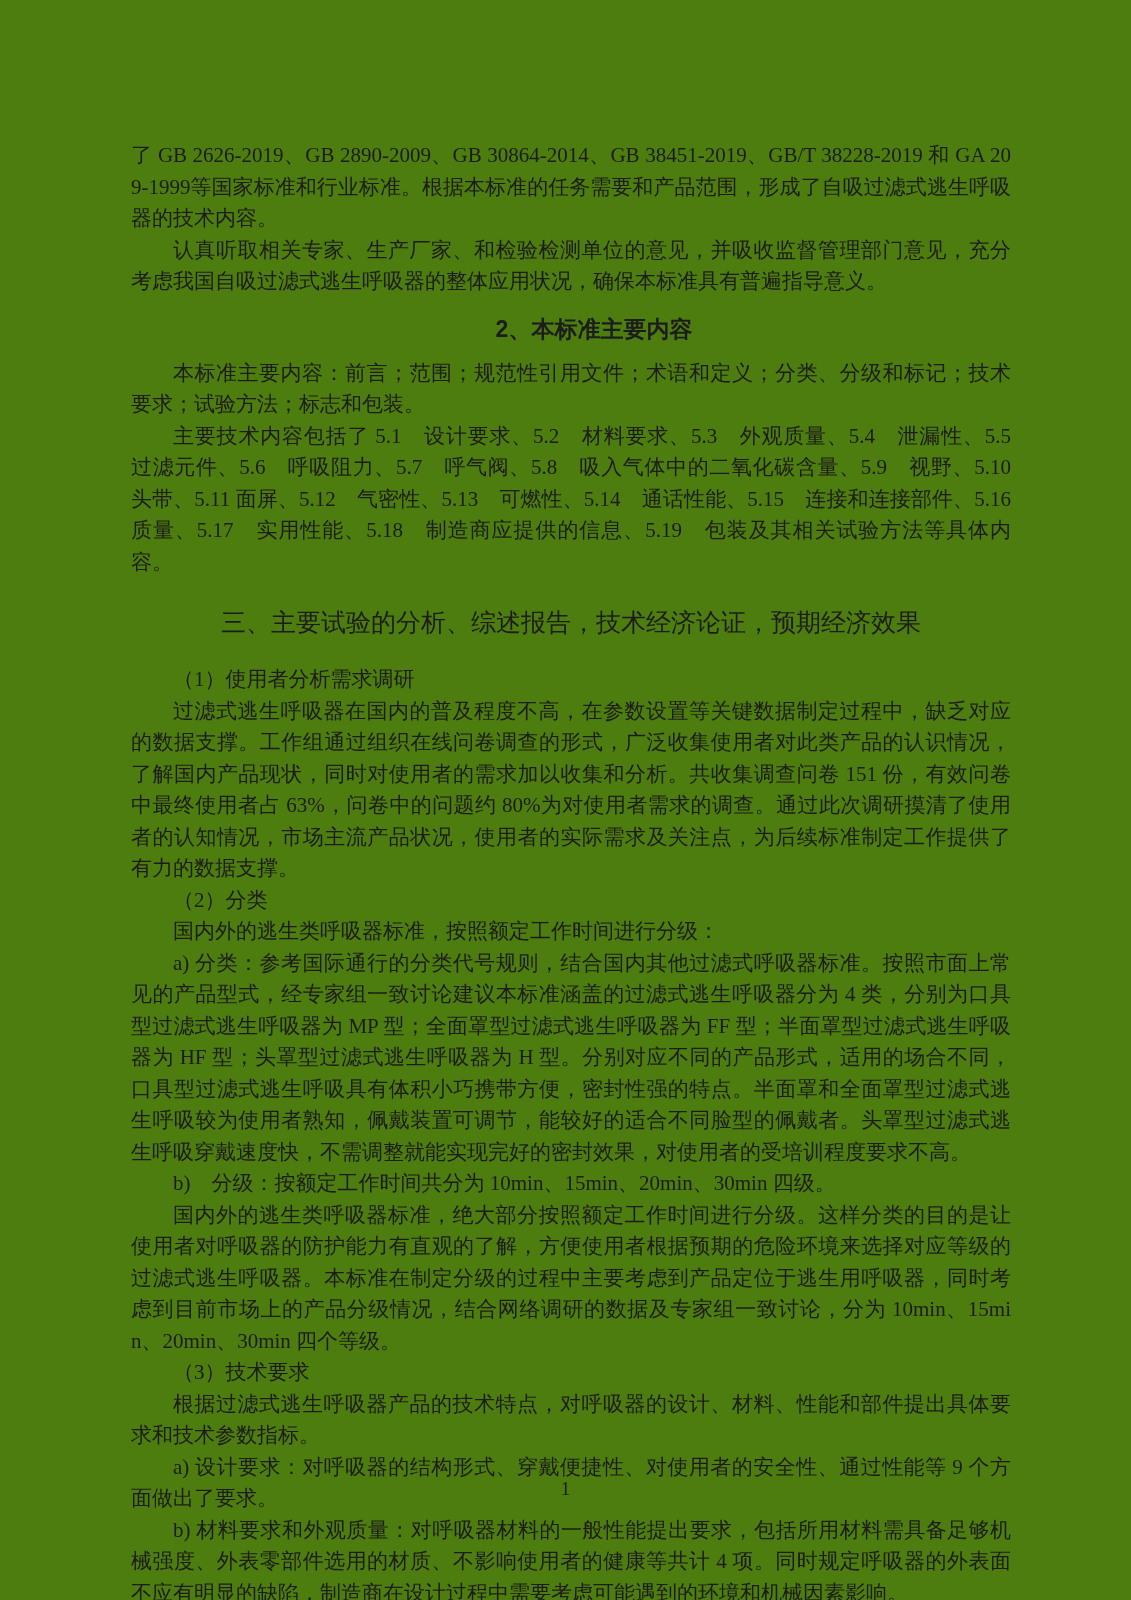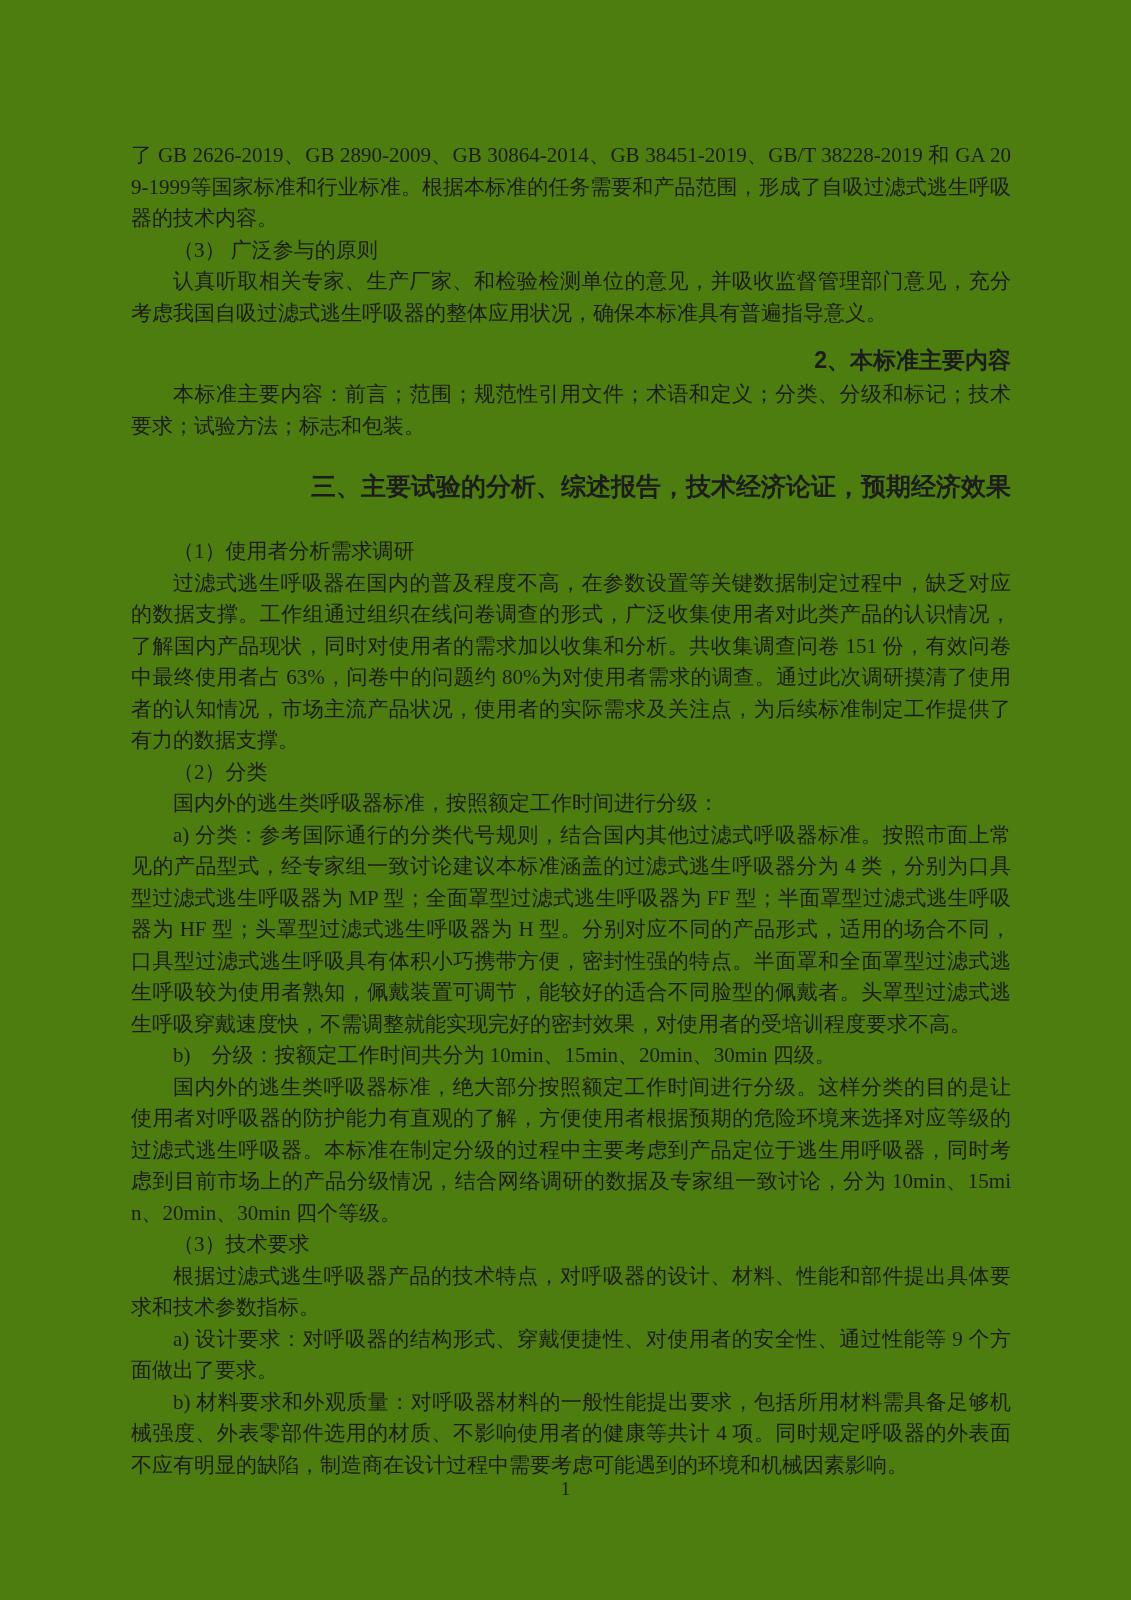--- a/index.html
+++ b/index.html
@@ -29,54 +29,54 @@
   }
   #doc-body p.indent {
     text-indent: 2em;
   }
   #doc-body p.heading-sub {
     font-family: "Liberation Sans", "DejaVu Sans", sans-serif;
     font-weight: bold;
     font-size: 23px;
     line-height: 30px;
     margin-top: 16px;
-    margin-bottom: 4px;
+    margin-bottom: 14px;
     text-indent: 2em;
-    text-align: right;
+    text-align: center;
   }
   #doc-body p.heading-section {
     font-family: "Liberation Sans", "DejaVu Sans", sans-serif;
-    font-weight: bold;
+    font-weight: normal;
     font-size: 25px;
     line-height: 32px;
     margin-top: 28px;
-    margin-bottom: 34px;
+    margin-bottom: 26px;
     text-indent: 0;
-    text-align: right;
+    text-align: center;
   }
   .footer {
     position: absolute;
     left: 0;
     top: 1478px;
     width: 100%;
     text-align: center;
     font-size: 19px;
     color: #1c1c1c;
   }
 </style>
 </head>
 <body>
 
 <div class="page">
   <div id="doc-body">
       <p class="body">了 GB 2626-2019、GB 2890-2009、GB 30864-2014、GB 38451-2019、GB/T 38228-2019 和 GA 209-1999等国家标准和行业标准。根据本标准的任务需要和产品范围，形成了自吸过滤式逃生呼吸器的技术内容。</p>
-      <p class="body indent">（3） 广泛参与的原则</p>
       <p class="body indent">认真听取相关专家、生产厂家、和检验检测单位的意见，并吸收监督管理部门意见，充分考虑我国自吸过滤式逃生呼吸器的整体应用状况，确保本标准具有普遍指导意义。</p>
       <p class="heading-sub">2、本标准主要内容</p>
       <p class="body indent">本标准主要内容：前言；范围；规范性引用文件；术语和定义；分类、分级和标记；技术要求；试验方法；标志和包装。</p>
+      <p class="body indent">主要技术内容包括了 5.1　设计要求、5.2　材料要求、5.3　外观质量、5.4　泄漏性、5.5　过滤元件、5.6　呼吸阻力、5.7　呼气阀、5.8　吸入气体中的二氧化碳含量、5.9　视野、5.10　头带、5.11 面屏、5.12　气密性、5.13　可燃性、5.14　通话性能、5.15　连接和连接部件、5.16　质量、5.17　实用性能、5.18　制造商应提供的信息、5.19　包装及其相关试验方法等具体内容。</p>
       <p class="heading-section">三、主要试验的分析、综述报告，技术经济论证，预期经济效果</p>
       <p class="body indent">（1）使用者分析需求调研</p>
       <p class="body indent">过滤式逃生呼吸器在国内的普及程度不高，在参数设置等关键数据制定过程中，缺乏对应的数据支撑。工作组通过组织在线问卷调查的形式，广泛收集使用者对此类产品的认识情况，了解国内产品现状，同时对使用者的需求加以收集和分析。共收集调查问卷 151 份，有效问卷中最终使用者占 63%，问卷中的问题约 80%为对使用者需求的调查。通过此次调研摸清了使用者的认知情况，市场主流产品状况，使用者的实际需求及关注点，为后续标准制定工作提供了有力的数据支撑。</p>
       <p class="body indent">（2）分类</p>
       <p class="body indent">国内外的逃生类呼吸器标准，按照额定工作时间进行分级：</p>
       <p class="body indent">a) 分类：参考国际通行的分类代号规则，结合国内其他过滤式呼吸器标准。按照市面上常见的产品型式，经专家组一致讨论建议本标准涵盖的过滤式逃生呼吸器分为 4 类，分别为口具型过滤式逃生呼吸器为 MP 型；全面罩型过滤式逃生呼吸器为 FF 型；半面罩型过滤式逃生呼吸器为 HF 型；头罩型过滤式逃生呼吸器为 H 型。分别对应不同的产品形式，适用的场合不同，口具型过滤式逃生呼吸具有体积小巧携带方便，密封性强的特点。半面罩和全面罩型过滤式逃生呼吸较为使用者熟知，佩戴装置可调节，能较好的适合不同脸型的佩戴者。头罩型过滤式逃生呼吸穿戴速度快，不需调整就能实现完好的密封效果，对使用者的受培训程度要求不高。</p>
       <p class="body indent">b)　分级：按额定工作时间共分为 10min、15min、20min、30min 四级。</p>
       <p class="body indent">国内外的逃生类呼吸器标准，绝大部分按照额定工作时间进行分级。这样分类的目的是让使用者对呼吸器的防护能力有直观的了解，方便使用者根据预期的危险环境来选择对应等级的过滤式逃生呼吸器。本标准在制定分级的过程中主要考虑到产品定位于逃生用呼吸器，同时考虑到目前市场上的产品分级情况，结合网络调研的数据及专家组一致讨论，分为 10min、15min、20min、30min 四个等级。</p>
       <p class="body indent">（3）技术要求</p>
       <p class="body indent">根据过滤式逃生呼吸器产品的技术特点，对呼吸器的设计、材料、性能和部件提出具体要求和技术参数指标。</p>

